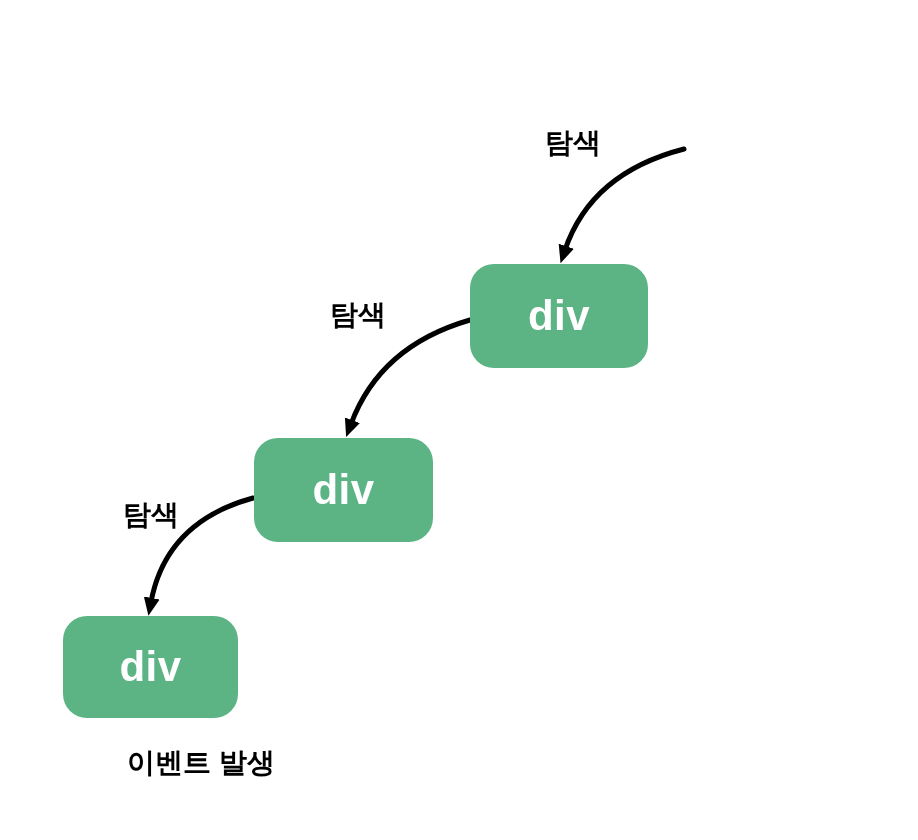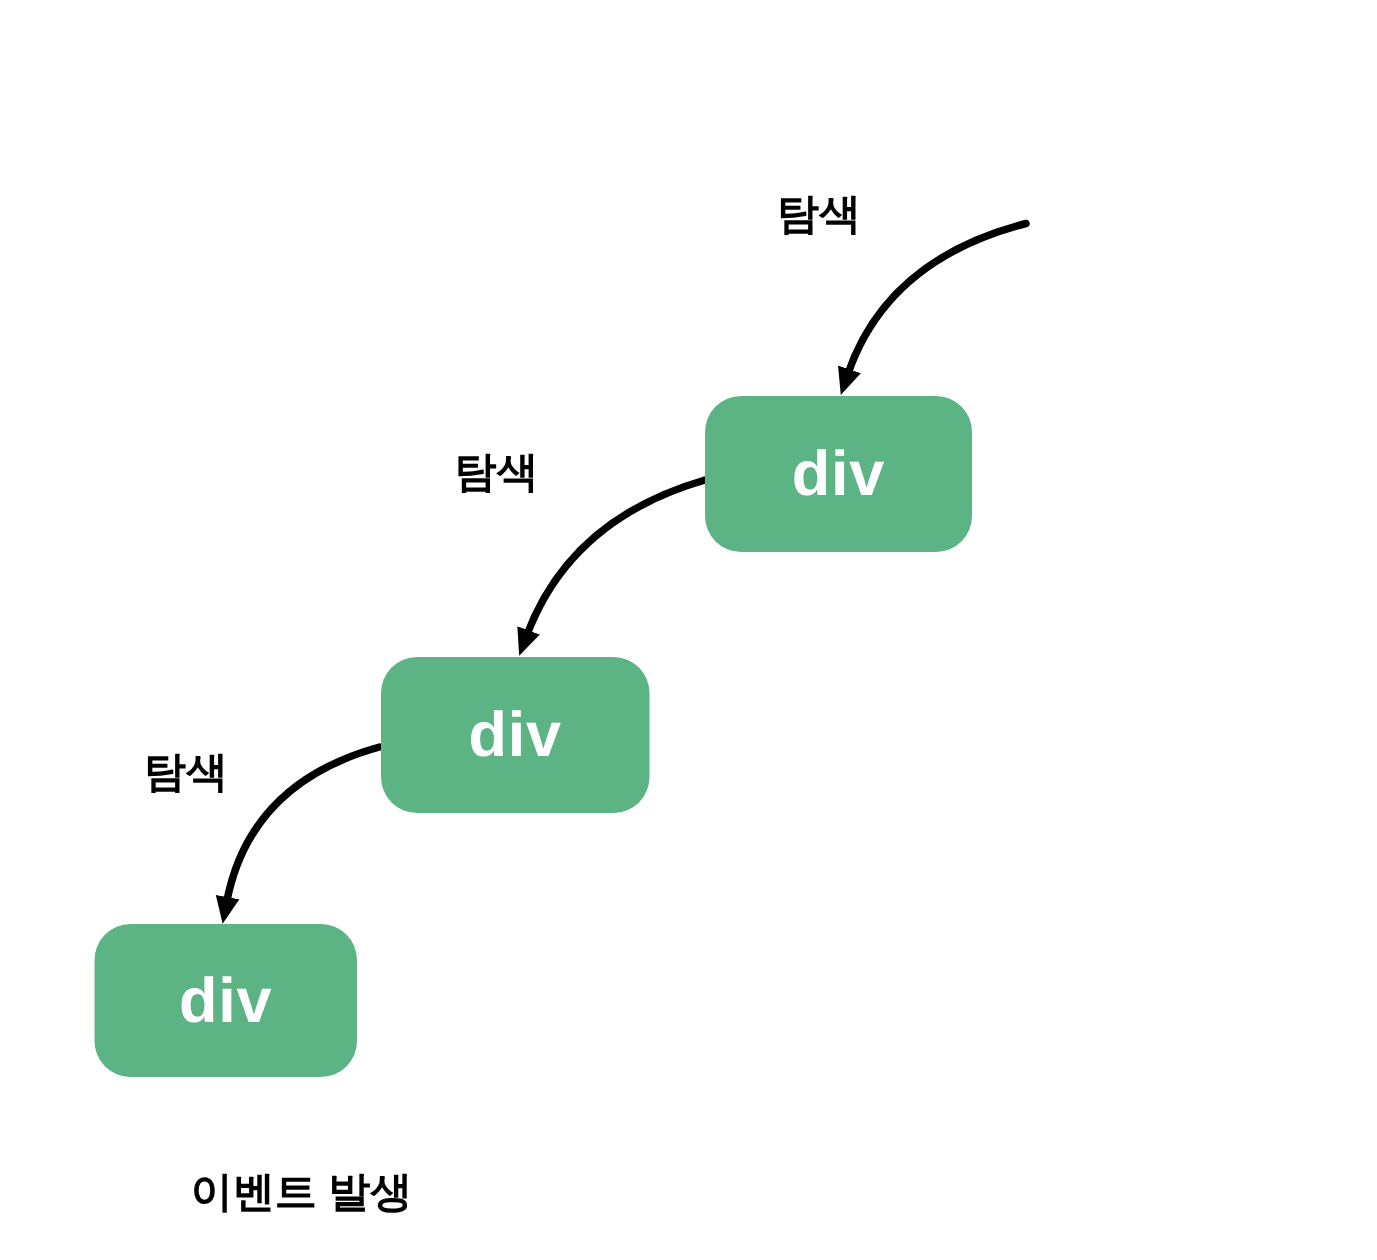--- a/index.html
+++ b/index.html
@@ -35,38 +35,37 @@
     font-weight: bold;
     letter-spacing: 0.5px;
   }
   .node-body { left: 684px; top: 97px;  width: 178px; height: 100px; }
   .node-div1 { left: 470px; top: 264px; width: 178px; height: 104px; }
   .node-div2 { left: 254px; top: 438px; width: 179px; height: 104px; }
   .node-div3 { left: 63px;  top: 616px; width: 175px; height: 102px; }
   .edge-label {
     position: absolute;
     width: 110px;
-    text-align: left;
+    text-align: center;
     color: #000000;
     font-size: 28px;
     font-weight: bold;
   }
   .edge-label-1 { left: 518px; top: 124px; }
   .edge-label-2 { left: 303px; top: 296px; }
   .edge-label-3 { left: 96px;  top: 496px; }
   .caption {
     position: absolute;
     left: 66px;
     top: 744px;
     width: 270px;
     text-align: center;
     color: #000000;
     font-size: 28px;
     font-weight: bold;
-    margin-top: 32px;
   }
 </style>
 </head>
 <body>
 
 <div class="canvas">
 
   <svg class="arrow-layer" width="918" height="840" viewBox="0 0 918 840" xmlns="http://www.w3.org/2000/svg">
     <defs>
       <marker id="arrowhead" viewBox="0 0 20 20" markerWidth="20" markerHeight="20" refX="4" refY="10" orient="auto" markerUnits="userSpaceOnUse">

